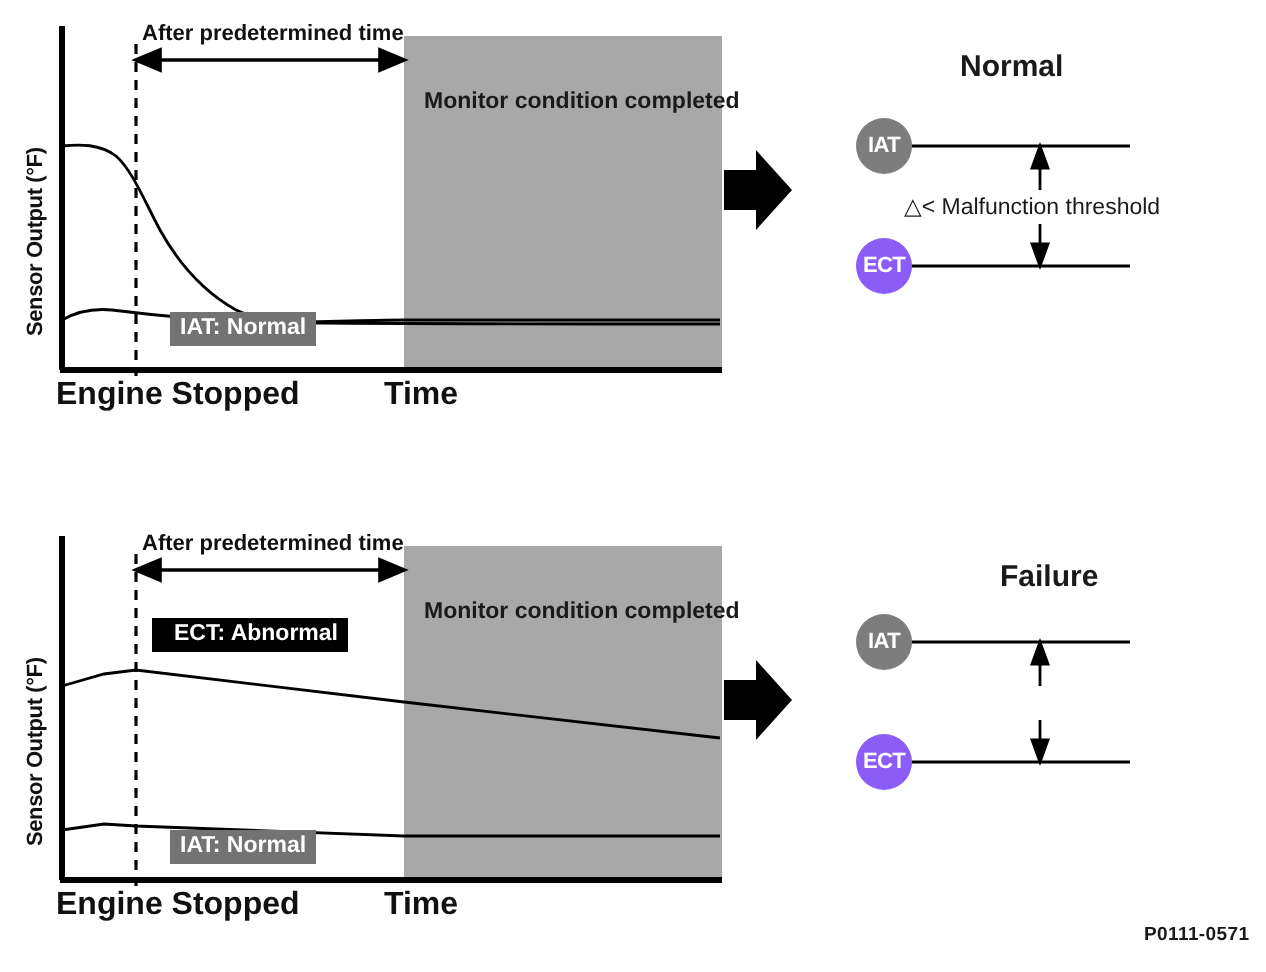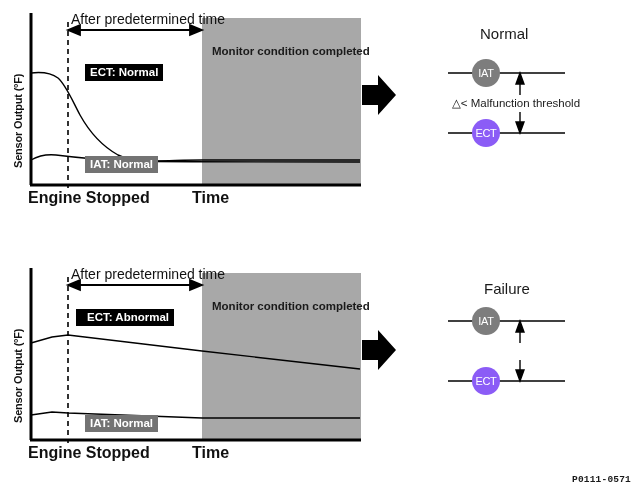--- a/index.html
+++ b/index.html
@@ -45,22 +45,22 @@
   }
   .axis-x-label {
     position: absolute;
     font-size: 16px;
     font-weight: bold;
     white-space: nowrap;
     color: #111;
   }
   .anno-top {
     position: absolute;
-    font-size: 14px;
-    font-weight: normal;
+    font-size: 11px;
+    font-weight: bold;
     white-space: nowrap;
     color: #111;
   }
   .band-label {
     position: absolute;
     font-size: 11.5px;
     font-weight: bold;
     white-space: nowrap;
     color: #1a1a1a;
   }
@@ -78,37 +78,36 @@
   }
   .tag-gray {
     background: #737373;
     color: #ffffff;
   }
 
   
   .result-title {
     position: absolute;
     font-size: 15px;
-    font-weight: normal;
+    font-weight: bold;
     white-space: nowrap;
     color: #1a1a1a;
   }
   .node {
     position: absolute;
     width: 28px;
     height: 28px;
     border-radius: 50%;
     display: flex;
     align-items: center;
     justify-content: center;
     font-size: 11px;
-    font-weight: normal;
+    font-weight: bold;
     color: #ffffff;
     letter-spacing: -0.3px;
-    margin-left: 44px;
   }
   .node-iat { background: #7d7d7d; }
   .node-ect { background: #8b5cf6; }
   .threshold-text {
     position: absolute;
     font-size: 11.5px;
     font-weight: normal;
     white-space: nowrap;
     color: #1a1a1a;
   }
@@ -148,21 +147,20 @@
     <path d="M31,160 C38,156 46,154 56,155 C72,157 96,160 130,161
              C170,162 250,162 360,162" fill="none" stroke="#000" stroke-width="1.4"></path>
   </svg>
 
   <div class="axis-y-label" style="left:12px; top:168px;">Sensor Output (°F)</div>
 
   <div class="anno-top" style="left:71px; top:11px;">After predetermined time</div>
 
   <div class="band-label" style="left:212px; top:45px;">Monitor condition completed</div>
 
-  <div class="tag tag-dark" style="left:85px; top:64px;">ECT: Normal</div>
 
   <div class="tag tag-gray" style="left:85px; top:156px;">IAT: Normal</div>
 
   <div class="axis-x-label" style="left:28px; top:189px;">Engine Stopped</div>
 
   <div class="axis-x-label" style="left:192px; top:189px;">Time</div>
 </div>
 
 <svg class="panel" style="left:362px; top:75px;" width="34" height="40" viewBox="0 0 34 40">
   <polygon points="0,10 16,10 16,0 34,20 16,40 16,30 0,30" fill="#000"></polygon>
@@ -230,32 +228,32 @@
 
   <div class="axis-x-label" style="left:192px; top:189px;">Time</div>
 </div>
 
 <svg class="panel" style="left:362px; top:330px;" width="34" height="40" viewBox="0 0 34 40">
   <polygon points="0,10 16,10 16,0 34,20 16,40 16,30 0,30" fill="#000"></polygon>
 </svg>
 
 <div class="panel" id="result-failure" style="left:400px; top:255px; width:233px; height:200px;">
 
-  <div class="result-title" style="left:84px; top:25px;">Failure</div>
+  <div class="result-title" style="left:100px; top:25px;">Failure</div>
 
   <svg style="position:absolute; left:0; top:0;" width="233" height="200" viewBox="0 0 233 200">
     <line x1="48" y1="66" x2="165" y2="66" stroke="#000" stroke-width="1.6"></line>
     <line x1="48" y1="126" x2="165" y2="126" stroke="#000" stroke-width="1.6"></line>
     <g stroke="#000" stroke-width="1.4" fill="#000">
       <line x1="120" y1="71" x2="120" y2="88"></line>
       <polygon points="120,66 116,77 124,77"></polygon>
       <line x1="120" y1="105" x2="120" y2="121"></line>
       <polygon points="120,126 116,115 124,115"></polygon>
     </g>
   </svg>
 
   <div class="node node-iat" style="left:28px; top:52px;">IAT</div>
 
   <div class="node node-ect" style="left:28px; top:112px;">ECT</div>
 
 </div>
 
-<div class="footer-code" style="left:572px; top:474px;font-family:Liberation Mono, monospace;">P0111-0571</div>
+<div class="footer-code" style="left:572px; top:462px;">P0111-0571</div>
 
 </body></html>

